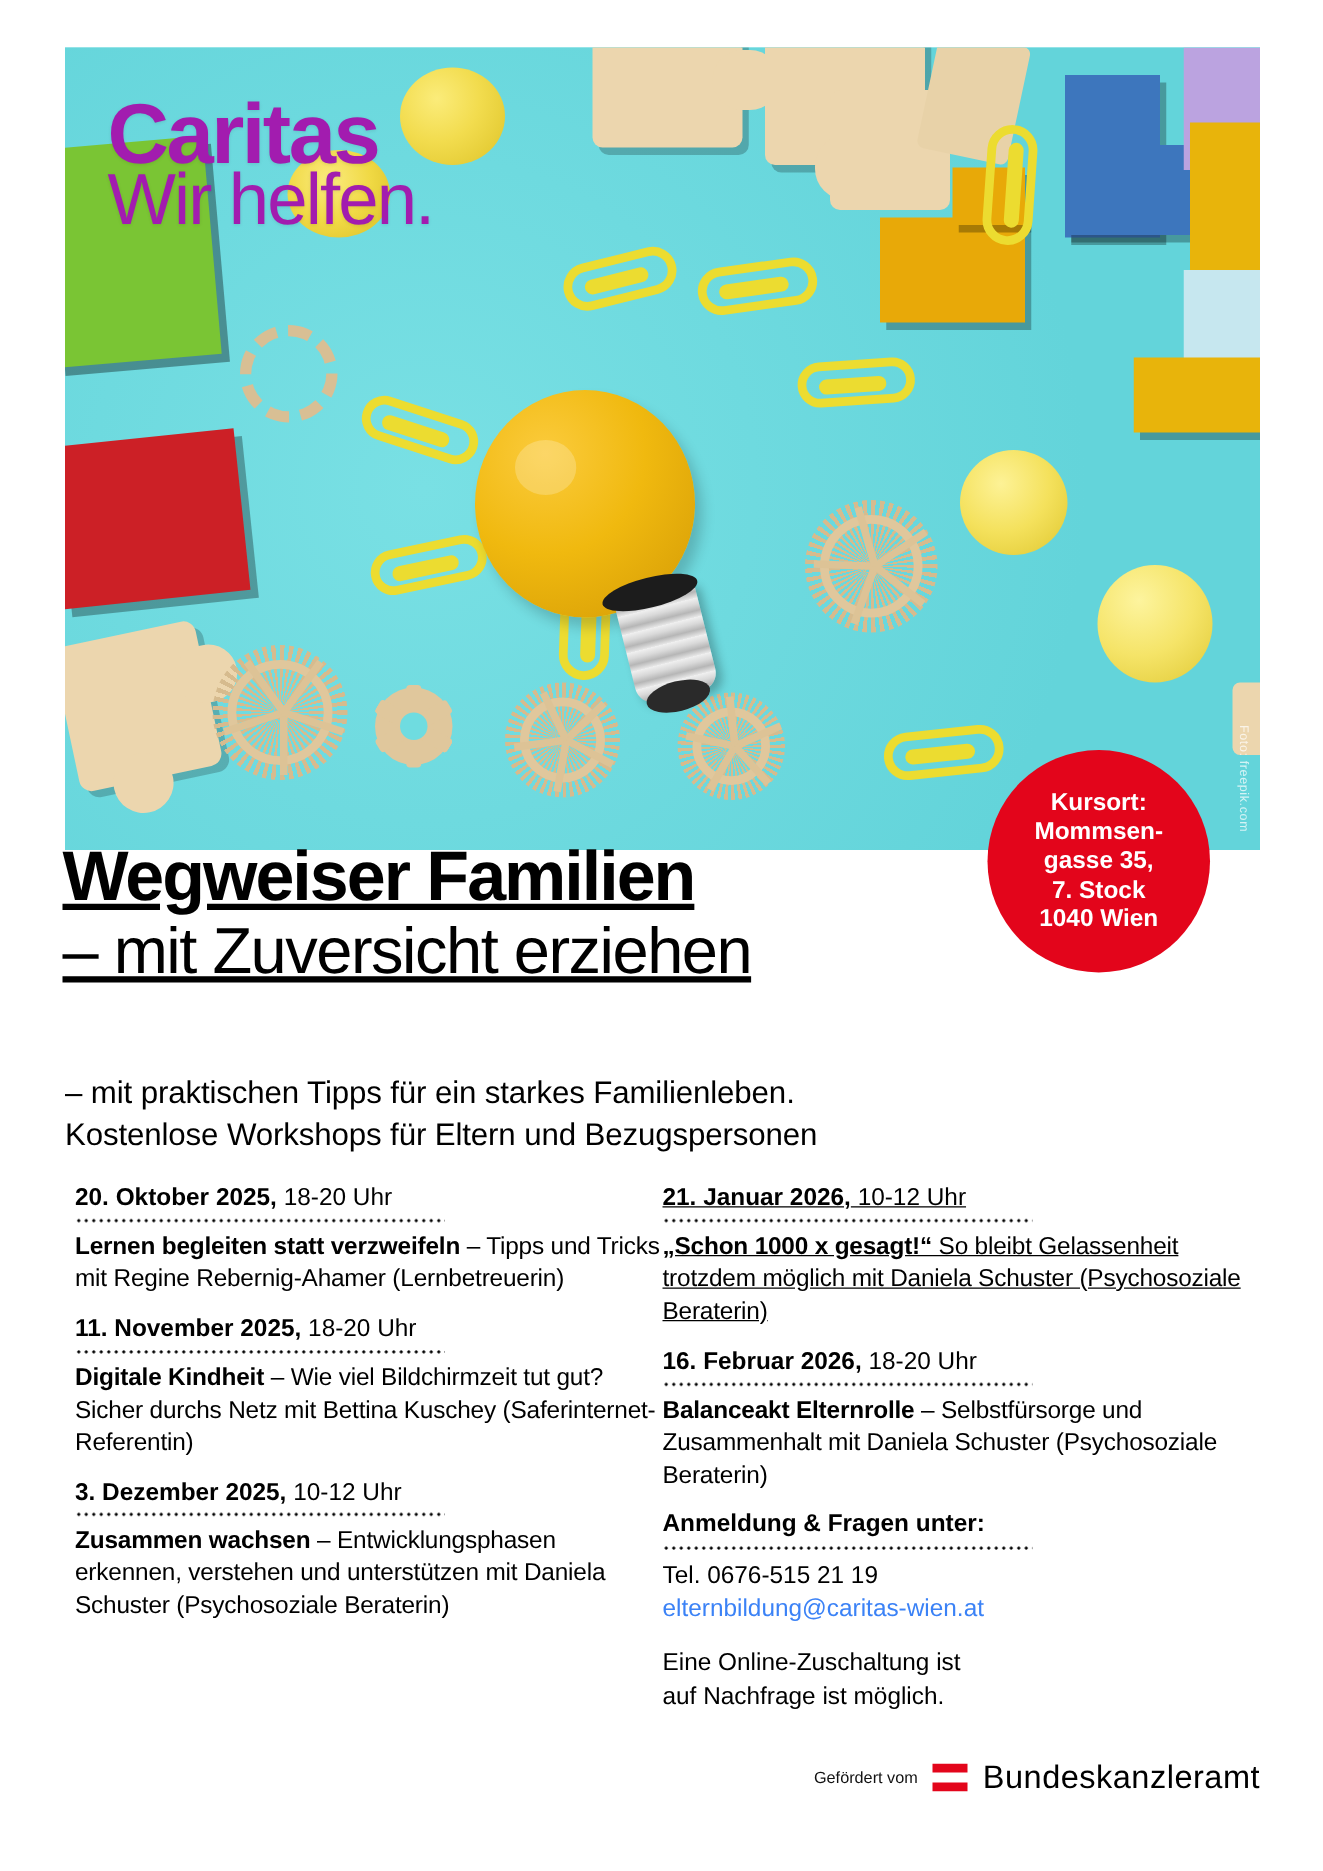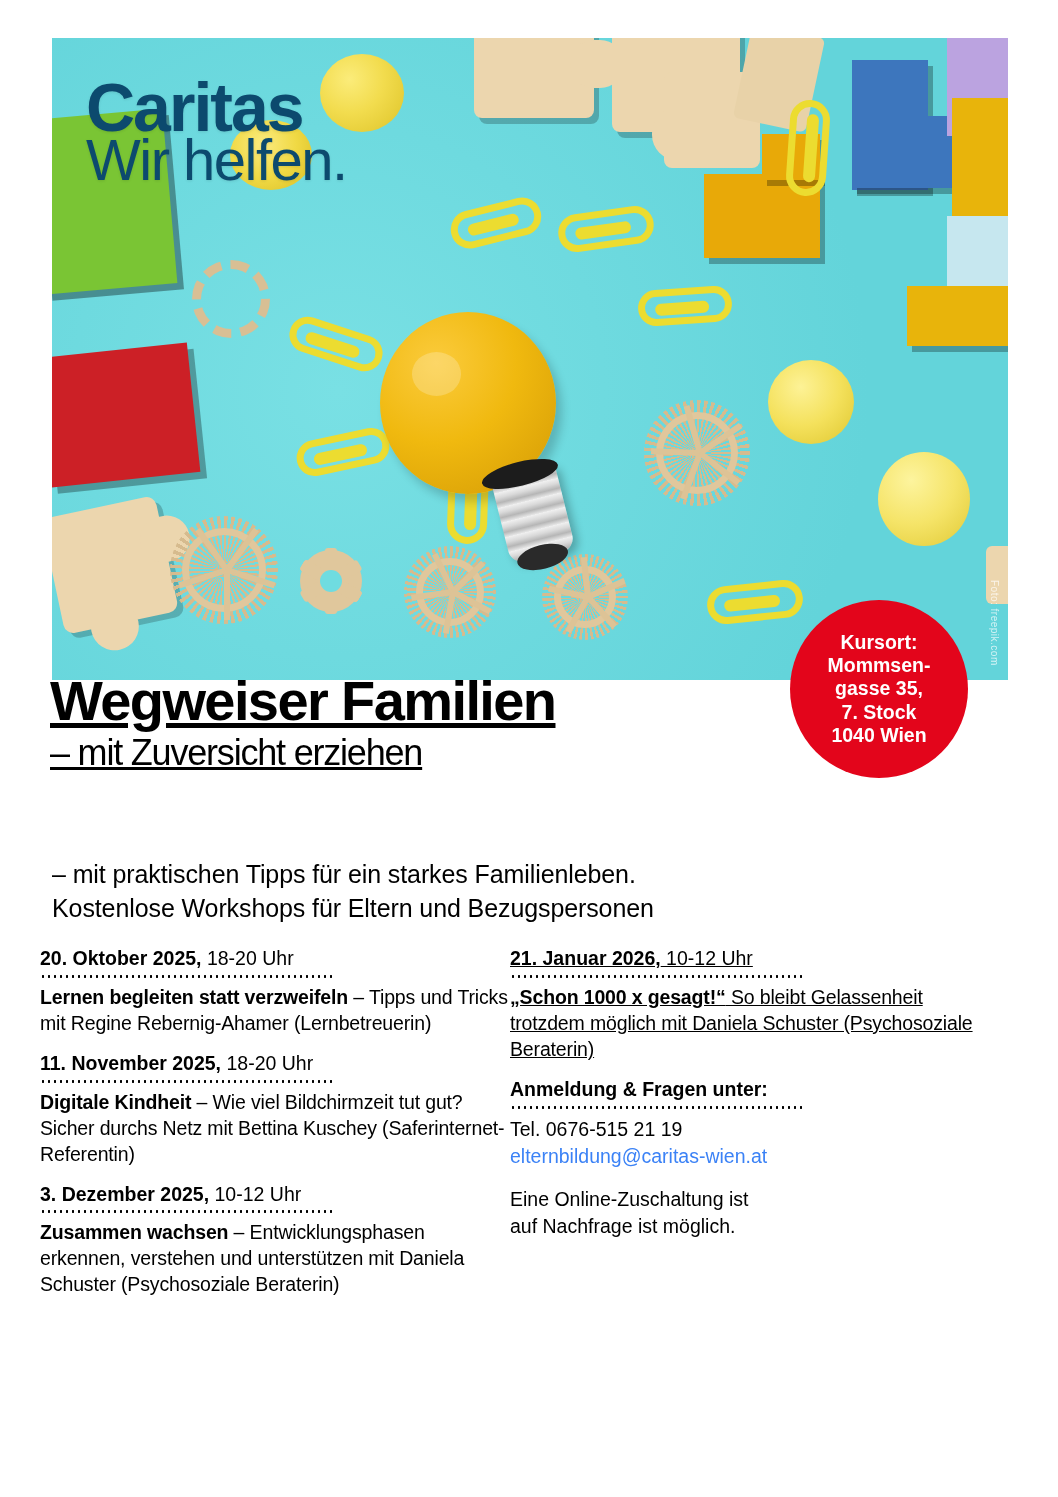--- a/index.html
+++ b/index.html
@@ -246,21 +246,21 @@
   }
   .bulb-base::after {
     content: ""; position: absolute; left: 6px; bottom: -12px;
     width: 52px; height: 24px; border-radius: 50%;
     background: #2a2a2a;
   }
 
   
   .logo {
     position: absolute; left: 34px; top: 38px;
-    color: #0c4a6e; line-height: .92;
+    color: #a21caf; line-height: .92;
     text-shadow: 0 1px 3px rgba(0,0,0,.10);
   }
   .logo-main {
     font-size: 68px; font-weight: 700; letter-spacing: -2px;
     display: block;
   }
   .logo-sub {
     font-size: 58px; font-weight: 300; letter-spacing: -1.5px;
     display: block; margin-top: -6px;
   }
@@ -288,34 +288,34 @@
 
   
   .headline {
     position: absolute; left: 50px; top: 672px; width: 760px; text-decoration: underline;
   }
   .h-bold {
     font-size: 56px; font-weight: 700; letter-spacing: -1.6px;
     line-height: 1.04; white-space: nowrap;
   }
   .h-light {
-    font-size: 36px; font-weight: 300; letter-spacing: -1.2px;
+    font-size: 52px; font-weight: 300; letter-spacing: -1.2px;
     line-height: 1.06; margin-top: 4px; white-space: nowrap;
   }
   .sub {
     position: absolute; left: 52px; top: 858px; width: 800px;
     font-size: 25px; font-weight: 300; line-height: 1.34;
     letter-spacing: -.1px;
   }
   .sub div { white-space: nowrap; }
 
   
   .cols {
-    position: absolute; left: 40px; top: 946px;
-    width: 960px; display: flex; gap: 0;
+    position: absolute; left: 50px; top: 946px;
+    width: 960px; display: flex; gap: 0; justify-content: center;
   }
   .col { width: 470px; }
   .col-right { margin-left: 0; }
 
   .event { margin-bottom: 8px; }
 
   .ev-date {
     font-size: 19.5px; line-height: 1.28;
     font-weight: 300;
     white-space: nowrap;
@@ -516,30 +516,48 @@
       <div class="event" style="margin-bottom:14px;text-decoration:underline;">
         <div class="ev-date">
           <b>21. Januar 2026,</b><span> 10-12 Uhr</span>
         </div>
         <div class="dotline"></div>
         <div class="ev-desc">
           <b>„Schon 1000 x gesagt!“</b><span> So bleibt Gelassenheit trotzdem möglich mit Daniela Schuster (Psychosoziale Beraterin)</span>
         </div>
       </div>
 
+      <div class="event" style="margin-bottom:14px;">
+        <div class="ev-date">
+          <b>16. Februar 2026,</b><span> 18-20 Uhr</span>
+        </div>
+        <div class="dotline"></div>
+        <div class="ev-desc">
+          <b>Balanceakt Elternrolle</b><span> – Selbstfürsorge und Zusammenhalt mit Daniela Schuster (Psychosoziale Beraterin)</span>
+        </div>
+      </div>
 
       <div class="event">
         <div class="contact-head">Anmeldung &amp; Fragen unter:</div>
         <div class="dotline"></div>
         <div class="contact-line">Tel. 0676-515 21 19</div>
         <div class="contact-line email">elternbildung@caritas-wien.at</div>
         <div class="contact-note">
           <div>Eine Online-Zuschaltung ist</div>
           <div>auf Nachfrage ist möglich.</div>
         </div>
       </div>
 
     </div>
   </div>
 
 
+  <div class="footer-right">
+    <div class="f-funded">Gefördert vom</div>
+    <div class="at-flag">
+      <span></span>
+        <span class="mid"></span>
+        <span></span>
+    </div>
+    <div class="f-bka">Bundeskanzleramt</div>
+  </div>
 
 </div>
 
 </body></html>

